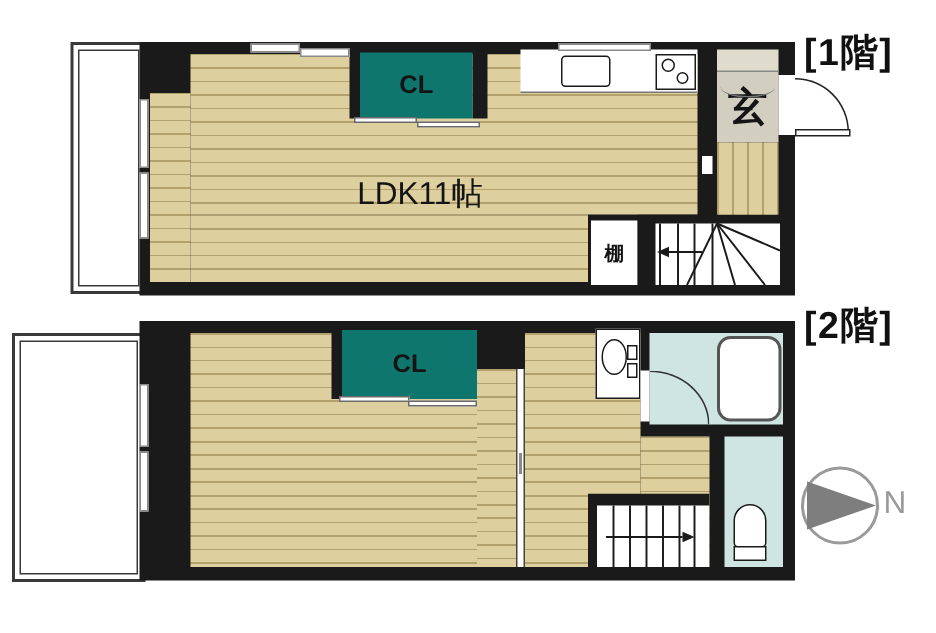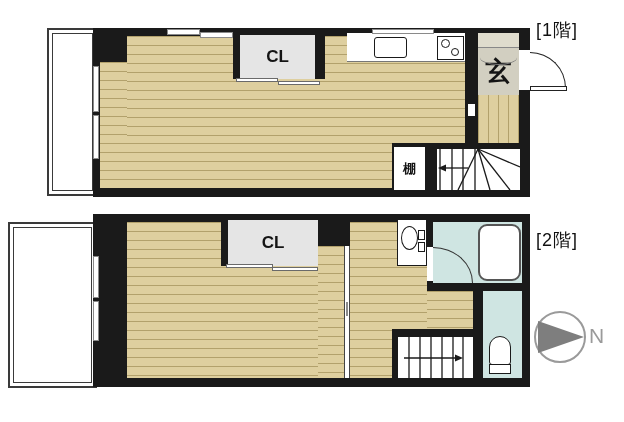--- a/index.html
+++ b/index.html
@@ -4,25 +4,25 @@
 <style>
   html,body{margin:0;padding:0;background:#fff;}
   #canvas{position:relative;width:624px;height:422px;background:#fff;overflow:hidden;
           font-family:"Liberation Sans","DejaVu Sans",sans-serif;}
   .abs{position:absolute;}
   .wall{background:#1a1a1a;}
   .floorH{background:repeating-linear-gradient(180deg,#b2a16c 0 1px,#decf9f 1px 9px);}
   .floorV{background:repeating-linear-gradient(90deg,#b2a16c 0 1px,#decf9f 1px 10px);}
   .white{background:#fff;}
   .blue{background:#cfe5e2;}
-  .gray{background:#e5e5e5;}
+  .gray{background:#0f766e;}
   .balcony{background:#fff;border:2px solid #3a3a3a;}
   .balcony-inner{position:absolute;inset:3px;border:1px solid #3a3a3a;}
   .lbl{color:#141414;font-weight:600;display:flex;align-items:center;justify-content:center;white-space:nowrap;}
-  .floor-tag{color:#111;font-weight:400;font-size:18px;letter-spacing:1px;}
+  .floor-tag{color:#111;font-weight:700;font-size:25px;letter-spacing:1px;}
   .win{background:#fff;border:1px solid #8a8a8a;box-sizing:border-box;}
   .slider{background:#fff;border:1px solid #6a6a6a;box-sizing:border-box;}
   .arc-tr{border-top:1.4px solid #222;border-right:1.4px solid #222;border-top-right-radius:100% 100%;box-sizing:border-box;}
   .fixture{background:#fff;border:1.4px solid #1a1a1a;box-sizing:border-box;}
   line,polyline{stroke:#1a1a1a;stroke-width:1.3;}
 </style>
 </head>
 <body>
 
 <div id="canvas">
@@ -76,20 +76,21 @@
     <line x1="38" y1="6" x2="38" y2="47"></line>
       <line x1="50" y1="6" x2="50" y2="47"></line>
     <line x1="53" y1="6" x2="33" y2="47"></line>
       <line x1="53" y1="6" x2="65" y2="47"></line>
     <line x1="53" y1="6" x2="85" y2="47"></line>
       <line x1="53" y1="6" x2="95" y2="24"></line>
     <line x1="43" y1="25" x2="21" y2="25"></line>
     <polygon points="21,21.5 13,25 21,28.5" fill="#1a1a1a"></polygon>
   </svg>
 
+  <div class="abs lbl" style="left:200px;top:116px;width:160px;height:26px;font-size:21px;font-weight:500;">LDK11帖</div>
   <div class="abs floor-tag" style="left:536px;top:18px;">[1階]</div>
 
   <div class="abs balcony" style="left:8px;top:222px;width:85px;height:162px;">
     <div class="balcony-inner"></div>
   </div>
 
   <div class="abs wall" style="left:93px;top:214px;width:437px;height:173px;"></div>
 
   <div class="abs floorH" style="left:127px;top:222px;width:191px;height:156px;"></div>
   <div class="abs floorH" style="left:318px;top:246px;width:26px;height:132px;"></div>
@@ -129,19 +130,19 @@
     <line x1="17" y1="8" x2="17" y2="49"></line>
       <line x1="28" y1="8" x2="28" y2="49"></line>
     <line x1="39" y1="8" x2="39" y2="49"></line>
       <line x1="50" y1="8" x2="50" y2="49"></line>
     <line x1="61" y1="8" x2="61" y2="49"></line>
       <line x1="71" y1="8" x2="71" y2="49"></line>
     <line x1="12" y1="29" x2="63" y2="29"></line>
     <polygon points="63,25.5 71,29 63,32.5" fill="#1a1a1a"></polygon>
   </svg>
 
-  <div class="abs floor-tag" style="left:536px;top:228px;text-align:right;">[2階]</div>
+  <div class="abs floor-tag" style="left:536px;top:200px;text-align:right;">[2階]</div>
 
   <div class="abs" style="left:534px;top:311px;width:52px;height:52px;border:2px solid #9a9a9a;border-radius:50%;box-sizing:border-box;"></div>
   <div class="abs" style="left:538px;top:321px;width:0;height:0;border-left:46px solid #7e7e7e;border-top:16px solid transparent;border-bottom:16px solid transparent;"></div>
   <div class="abs" style="left:589px;top:324px;font-size:21px;color:#9a9a9a;font-weight:500;">N</div>
 
 </div>
 
 </body></html>

